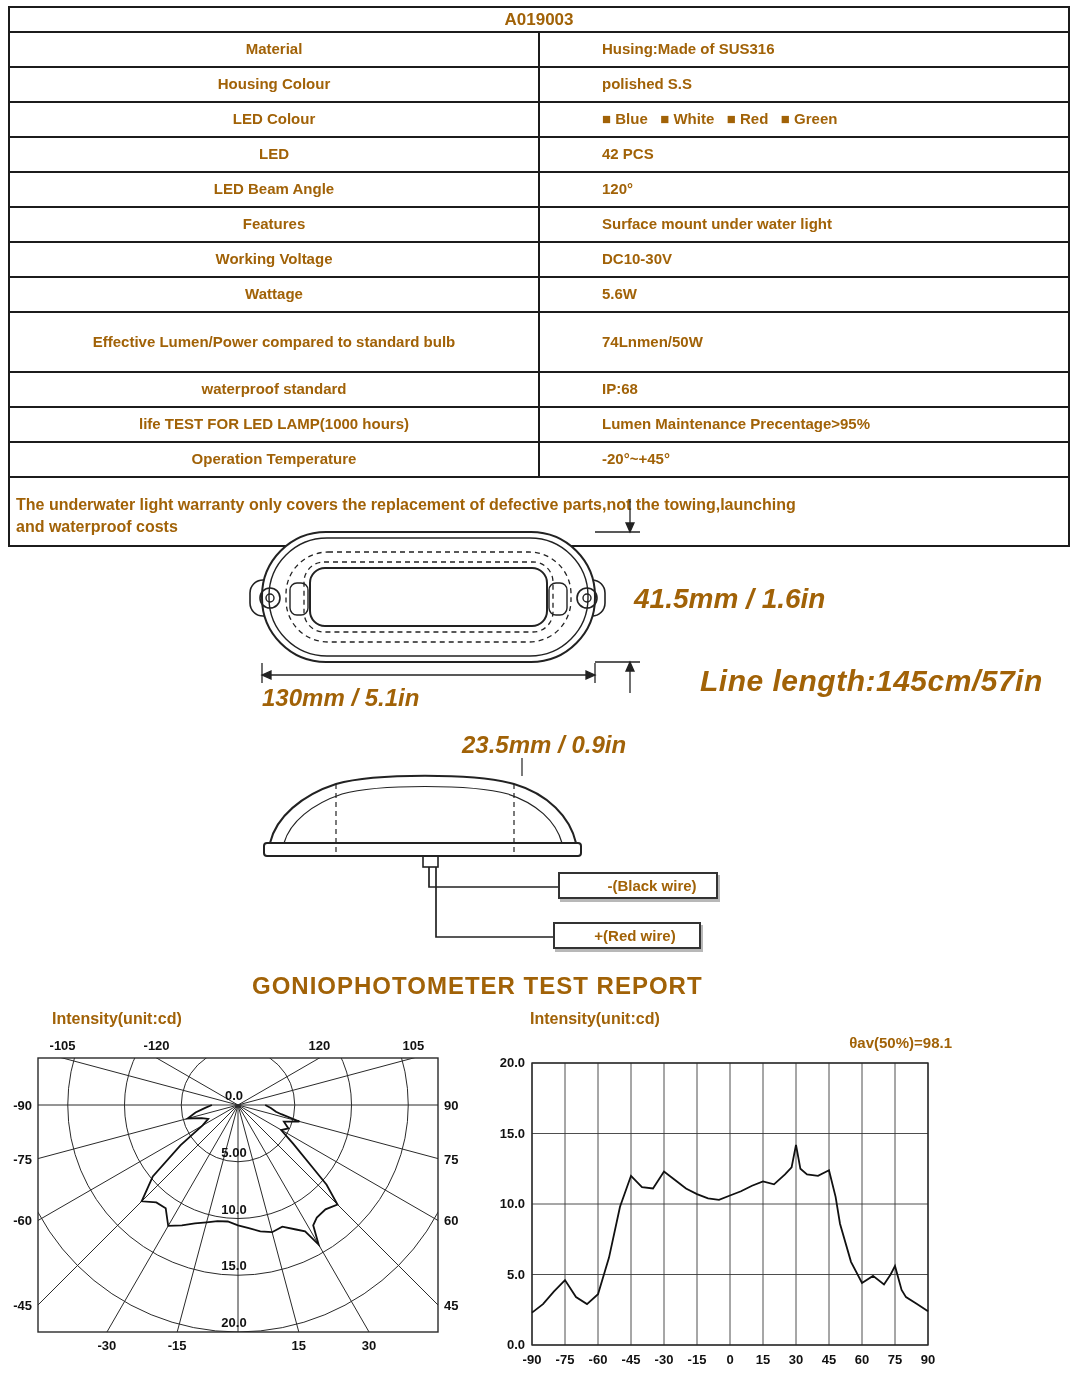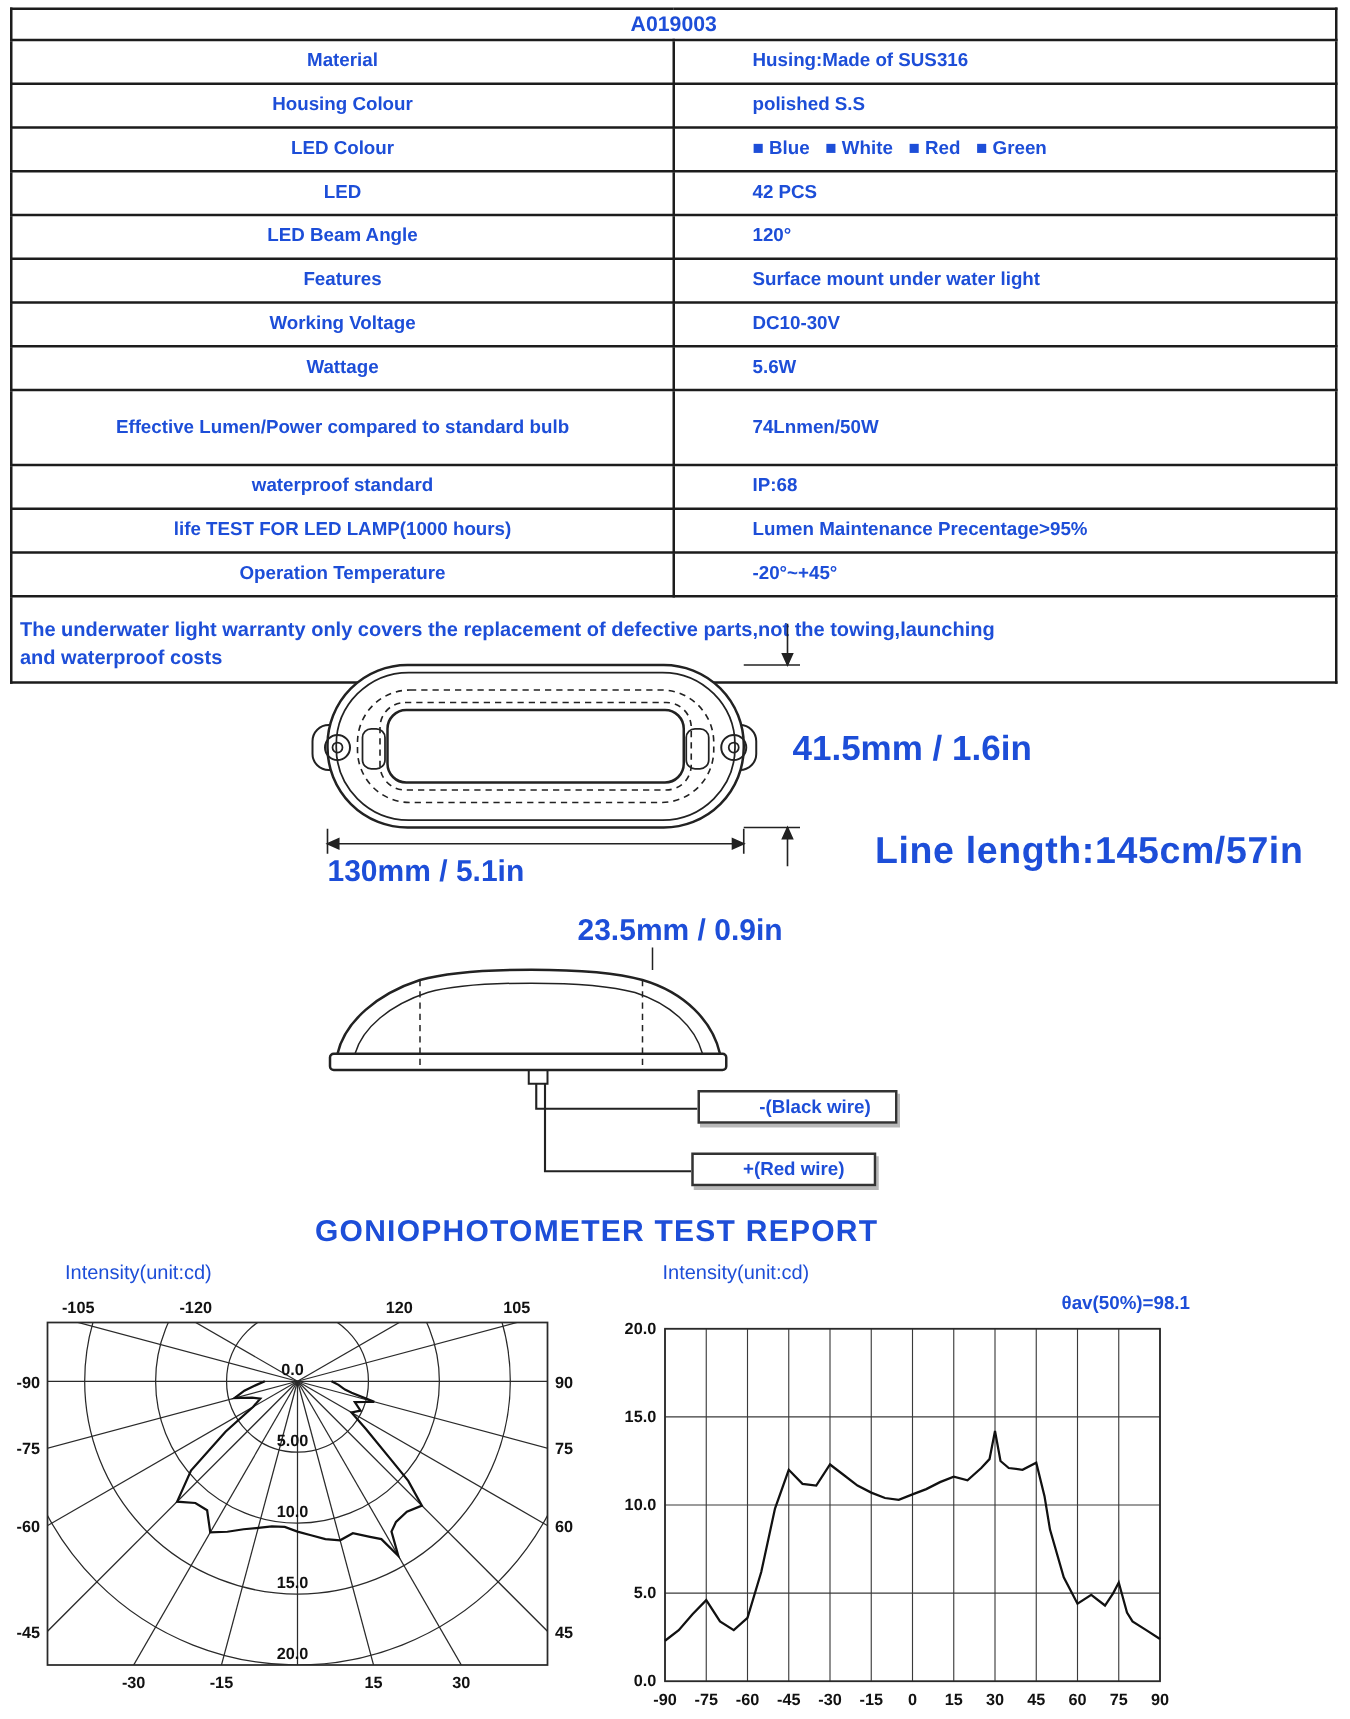--- a/index.html
+++ b/index.html
@@ -1,17 +1,17 @@
 <!DOCTYPE html>
 <html><head>
 <meta charset="utf-8">
 <style>
   html,body{margin:0;padding:0;background:#fff;}
   .page{position:relative;width:1080px;height:1375px;background:#fff;overflow:hidden;
-        font-family:"Liberation Sans","DejaVu Sans",sans-serif;color:#1d4ed8;}
+        font-family:"Liberation Sans","DejaVu Sans",sans-serif;color:#a16207;}
 
   
   table.spec{position:absolute;left:8px;top:6px;width:1062px;border-collapse:collapse;table-layout:fixed;}
   table.spec td{border:2px solid #1c1c1c;font-size:15px;font-weight:700;line-height:1.25;vertical-align:middle;}
   table.spec tr.hdr td{text-align:center;font-size:17px;height:21px;padding:1px 4px;}
   td.lab{width:292px;text-align:center;padding:4px 6px;height:25px;}
   td.val{padding:2px 8px 2px 62px;text-align:left;}
   tr.r-lumen td{height:50px;}
   tr.r-cert td{height:58px;}
   tr.warranty-row td{font-size:16px;padding:16px 12px 8px 6px;line-height:1.35;text-align:left;}
@@ -21,34 +21,34 @@
   .cert-box{display:inline-block;border:2px solid #222;padding:0 9px;font-size:15px;font-weight:700;height:20px;line-height:20px;background:#fff;}
   .cert-check{position:absolute;top:30px;width:15px;height:15px;background:#111;}
   .cert-check.c1{left:68px;}
   .cert-check.c2{left:128px;}
 
   
   svg{display:block;}
   #topview{position:absolute;left:240px;top:495px;width:420px;height:200px;}
   #sideview{position:absolute;left:240px;top:725px;width:470px;height:235px;}
 
-  .dim{position:absolute;font-weight:700;white-space:nowrap;}
+  .dim{position:absolute;font-weight:700;white-space:nowrap;font-style:italic;}
   #dim-height{left:634px;top:583px;font-size:28px;}
   #dim-width{left:262px;top:684px;font-size:24px;}
   #line-length{left:700px;top:664px;font-size:30px;letter-spacing:0.5px;}
   #dim-depth{left:462px;top:731px;font-size:24px;}
 
   .wirebox{position:absolute;min-width:112px;text-align:center;padding:3px 8px;border:2px solid #333;
            box-shadow:2px 3px 0 rgba(0,0,0,.28);font-size:15px;font-weight:700;background:#fff;white-space:nowrap;}
   #wire-black{left:558px;top:872px;padding-left:36px;}
   #wire-red{left:553px;top:922px;padding-left:24px;}
 
   
   #report-title{position:absolute;left:252px;top:972px;font-size:24px;font-weight:700;letter-spacing:1px;}
-  .ctitle{position:absolute;font-size:16px;font-weight:400;}
+  .ctitle{position:absolute;font-size:16px;font-weight:700;}
   #polar-title{left:52px;top:1010px;}
   #cart-title{left:530px;top:1010px;}
   #theta-note{position:absolute;left:758px;top:1034px;width:194px;text-align:right;font-size:15px;font-weight:700;}
 
   #polar-chart{position:absolute;left:0;top:1005px;width:480px;height:370px;}
   #cartesian-chart{position:absolute;left:490px;top:1030px;width:470px;height:345px;}
   svg text{font-family:"Liberation Sans","DejaVu Sans",sans-serif;font-size:13px;font-weight:700;fill:#111;stroke:none;}
 </style>
 </head>
 <body>

